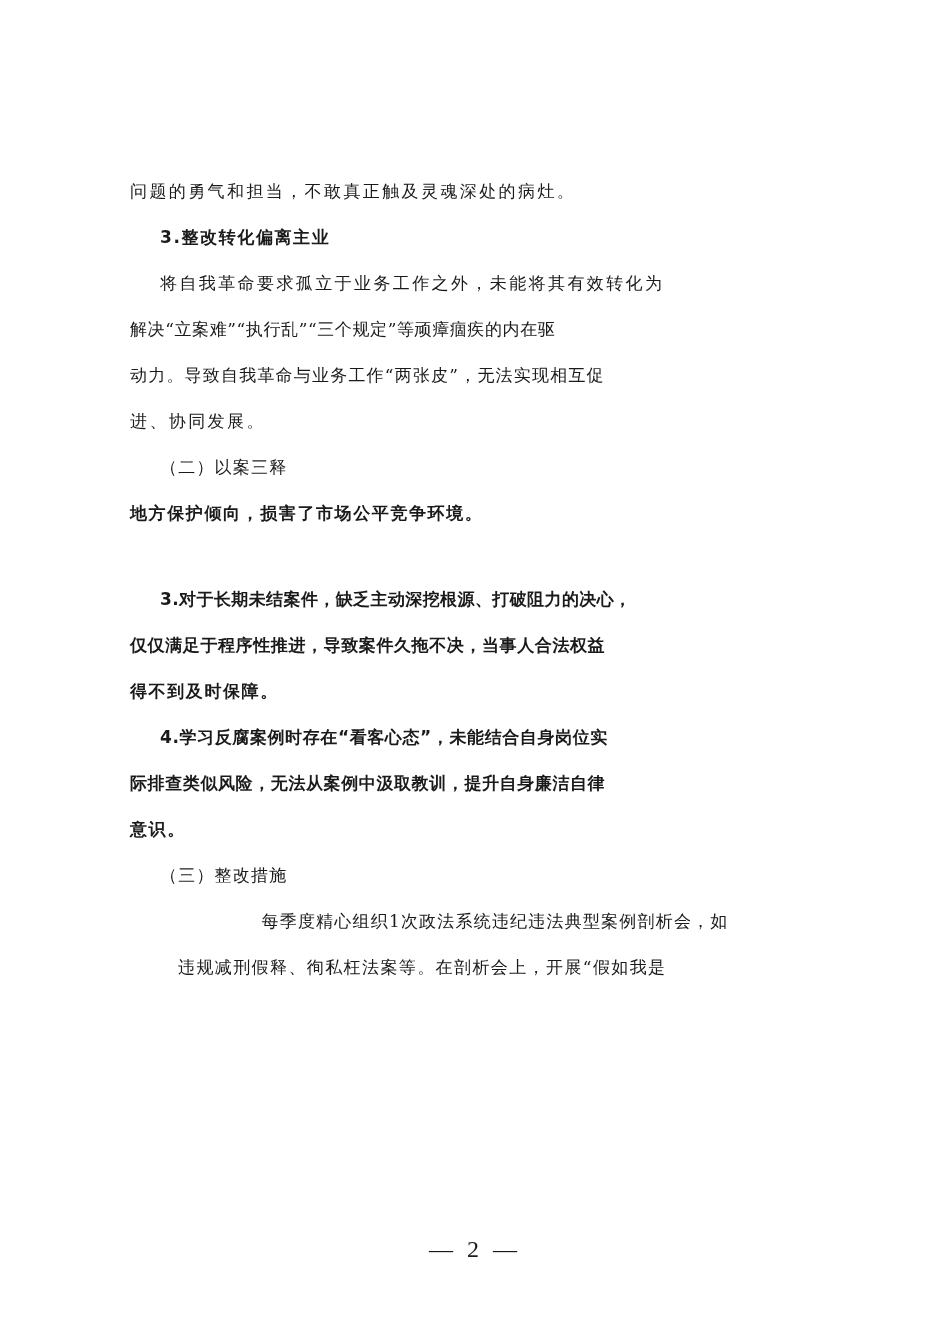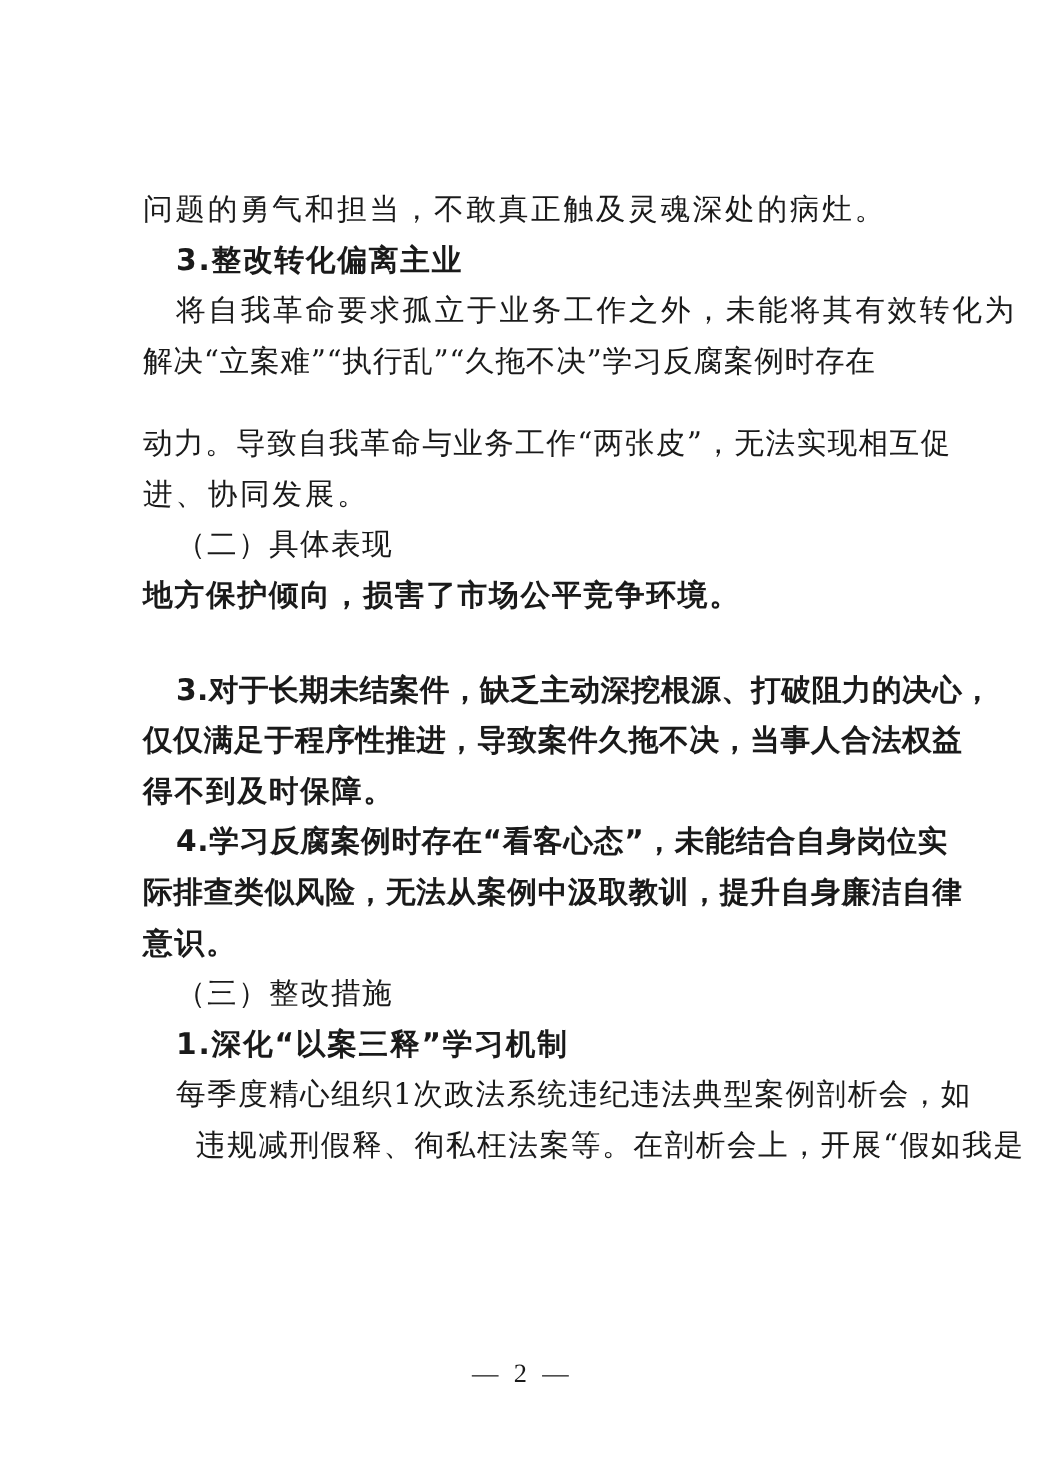--- a/index.html
+++ b/index.html
@@ -16,21 +16,21 @@
     }
     .page {
       position: absolute;
       left: 130px;
       top: 168px;
       width: 700px;
     }
     .line {
       height: 46px;
       line-height: 46px;
-      font-size: 27px;
+      font-size: 17px;
       white-space: nowrap;
       font-family: "DejaVu Serif", "Liberation Serif", serif;
       letter-spacing: 2.4px;
     }
     .indent { text-indent: 30px; }
     .bold {
       font-family: "DejaVu Sans", "Liberation Sans", sans-serif;
       font-weight: bold;
       letter-spacing: 1.6px;
     }
@@ -54,47 +54,46 @@
 <body>
 
 <div class="page">
 
   <div class="line">问题的勇气和担当，不敢真正触及灵魂深处的病灶。</div>
 
   <div class="line bold indent">3.整改转化偏离主业</div>
 
   <div>
     <div class="line indent">将自我革命要求孤立于业务工作之外，未能将其有效转化为</div>
-    <div class="line" style="letter-spacing:0.6px;">解决“立案难”“执行乱”“久拖不决”学习反腐案例时存在</div>
-    <div class="line" style="letter-spacing:1.2px;margin-top:29px;">动力。导致自我革命与业务工作“两张皮”，无法实现相互促</div>
+    <div class="line" style="letter-spacing:0.6px;">解决“立案难”“执行乱”“三个规定”等顽瘴痼疾的内在驱</div>
+    <div class="line" style="letter-spacing:1.2px;">动力。导致自我革命与业务工作“两张皮”，无法实现相互促</div>
     <div class="line">进、协同发展。</div>
   </div>
 
-  <div class="line kai indent">（二）具体表现</div>
+  <div class="line kai indent">（二）以案三释</div>
 
 
   <div>
     <div class="line bold">地方保护倾向，损害了市场公平竞争环境。</div>
   </div>
 
   <div>
     <div class="line bold indent" style="letter-spacing:0.4px;margin-top:40px;">3.对于长期未结案件，缺乏主动深挖根源、打破阻力的决心，</div>
     <div class="line bold" style="letter-spacing:0.6px;">仅仅满足于程序性推进，导致案件久拖不决，当事人合法权益</div>
     <div class="line bold">得不到及时保障。</div>
   </div>
 
   <div>
     <div class="line bold indent" style="letter-spacing:0.6px;">4.学习反腐案例时存在“看客心态”，未能结合自身岗位实</div>
     <div class="line bold" style="letter-spacing:0.6px;">际排查类似风险，无法从案例中汲取教训，提升自身廉洁自律</div>
     <div class="line bold">意识。</div>
   </div>
 
   <div class="line kai indent">（三）整改措施</div>
 
-  <div class="line bold indent">1.深化“以案三释”学习机制</div>
 
   <div>
     <div class="line indent" style="letter-spacing:1.2px;text-align:center;">每季度精心组织1次政法系统违纪违法典型案例剖析会，如</div>
     <div class="line" style="letter-spacing:1.4px;margin-left:48px;">违规减刑假释、徇私枉法案等。在剖析会上，开展“假如我是</div>
   </div>
 
 </div>
 
 <div class="page-number">— 2 —</div>
 

